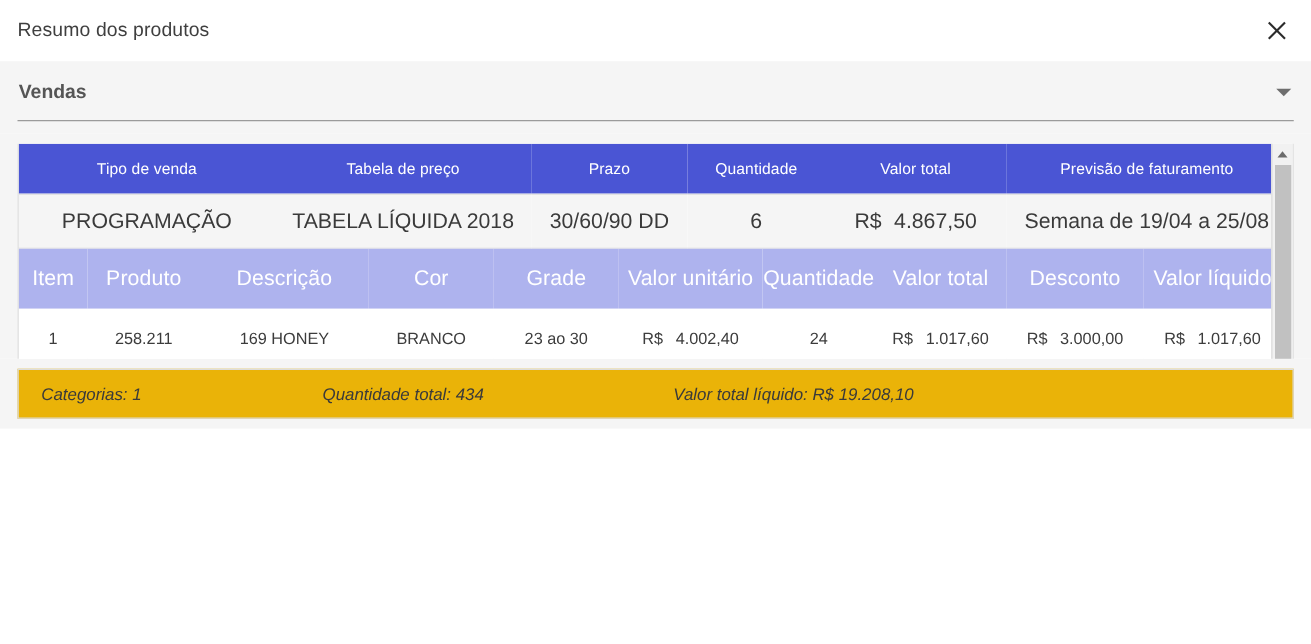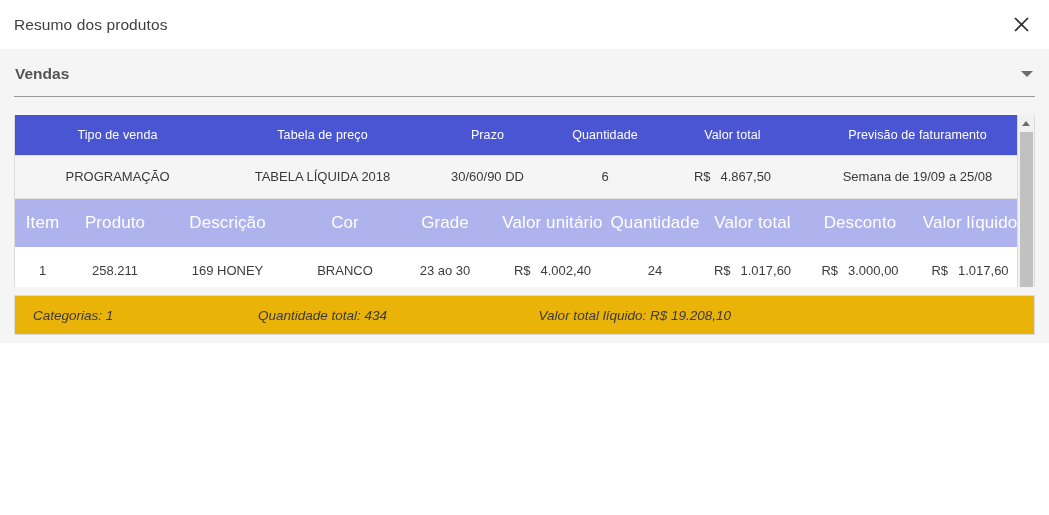--- a/index.html
+++ b/index.html
@@ -110,21 +110,21 @@
     font-size: 12.5px;
     font-weight: normal;
     height: 40px;
     vertical-align: middle;
     letter-spacing: .1px;
   }
 
   tr.group-row td {
     background: #f5f5f5;
     color: #3a3a3a;
-    font-size: 13px;
+    font-size: 17px;
     height: 43px;
     border-bottom: 1px solid #e2e2e2;
     border-top: 1px solid #e2e2e2;
     vertical-align: middle;
   }
 
   
   .sub-table {
     width: 100%;
     border-collapse: collapse;
@@ -277,21 +277,21 @@
               <td class="c-center">PROGRAMAÇÃO</td>
               <td class="c-center">TABELA LÍQUIDA 2018</td>
               <td class="c-center">30/60/90 DD</td>
               <td class="c-center">6</td>
               <td class="c-center">
                 <span class="money">
                   <span class="cur">R$</span>
                   <span class="amt">4.867,50</span>
                 </span>
               </td>
-              <td class="c-center">Semana de 19/09 a 25/08</td>
+              <td class="c-center">Semana de 19/04 a 25/08</td>
               <td class="c-center">
                 
               </td>
             </tr>
           </tbody>
         </table>
 
         <table class="sub-table">
           <colgroup>
             <col style="width:55px">

